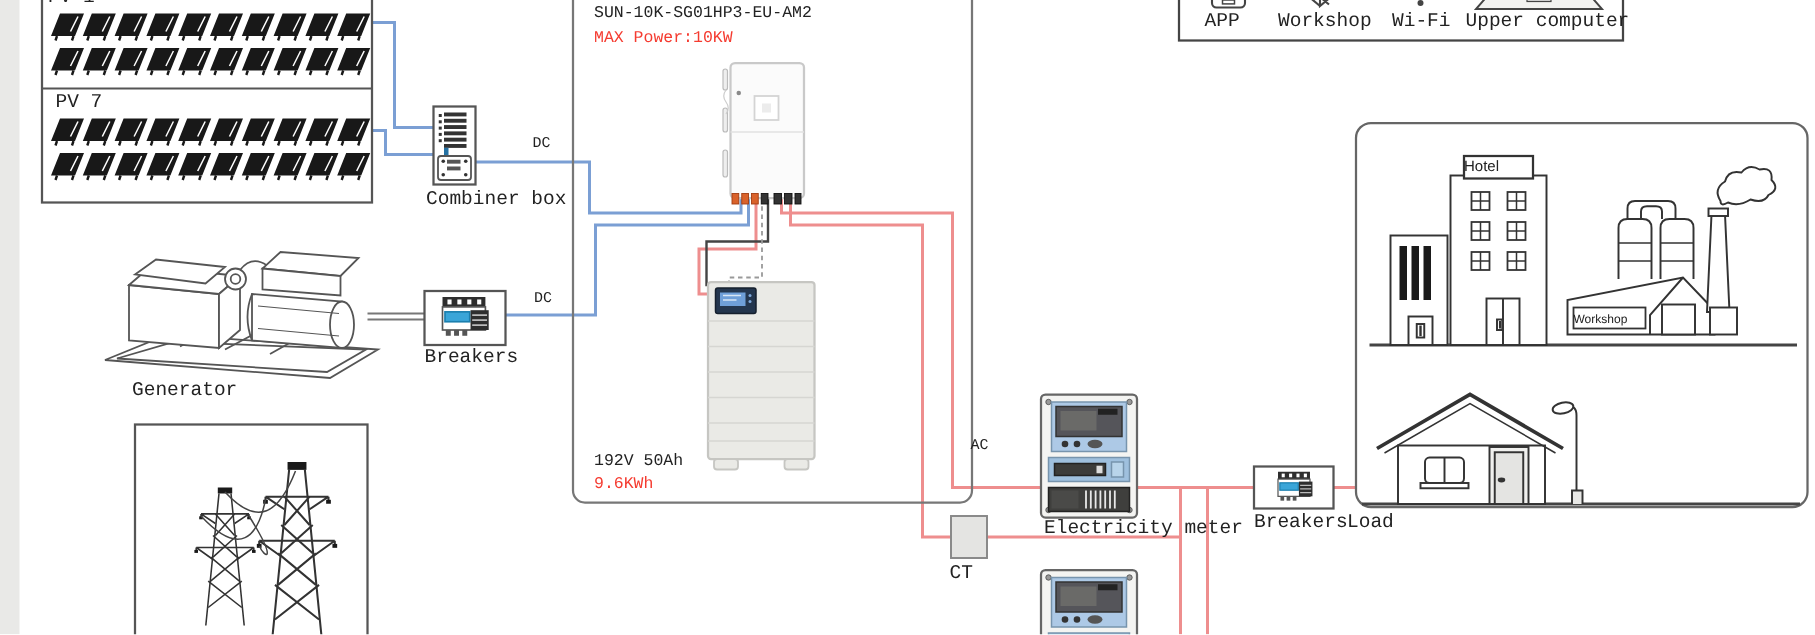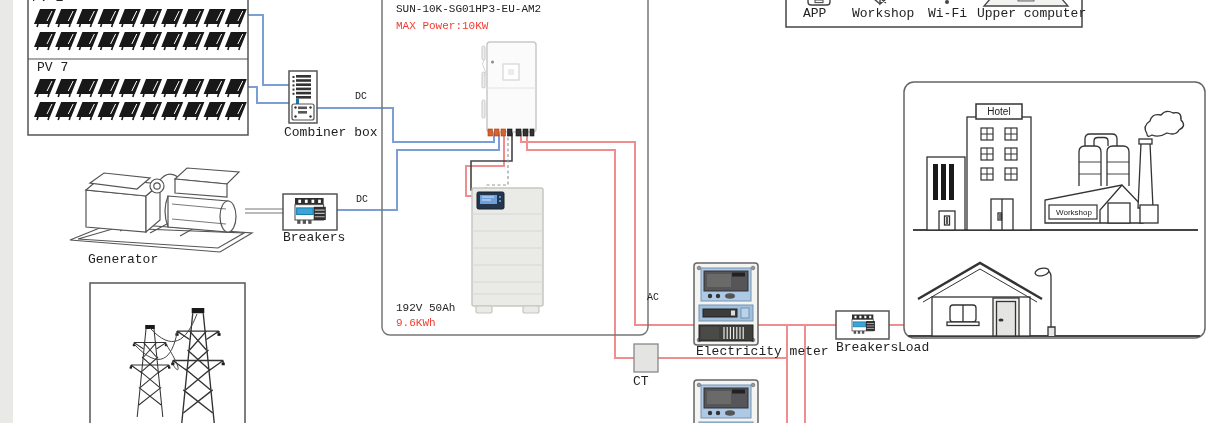--- a/index.html
+++ b/index.html
@@ -5,21 +5,21 @@
   html,body{margin:0;padding:0;background:#fff;}
   #stage{
     position:relative;width:1210px;height:423px;overflow:hidden;background:#fff;
     font-family:"Liberation Sans", sans-serif;color:#222;
   }
   #stage svg{position:absolute;left:0;top:0;}
   .lbl{position:absolute;white-space:nowrap;font-size:13px;color:#222;line-height:1.1;font-family:Liberation Mono, monospace;}
   .lbl.small{font-size:11px;}
   .lbl.big{font-size:10px;}
   .lbl.red{color:#f53b30;}
-  .sign{position:absolute;text-align:center;color:#222;}
+  .sign{position:absolute;text-align:left;color:#222;}
 </style>
 </head>
 <body>
 
 <div id="stage">
 
 <svg width="1210" height="423" viewBox="0 0 1210 423">
   <defs>
 
     <g id="solar-panel">

